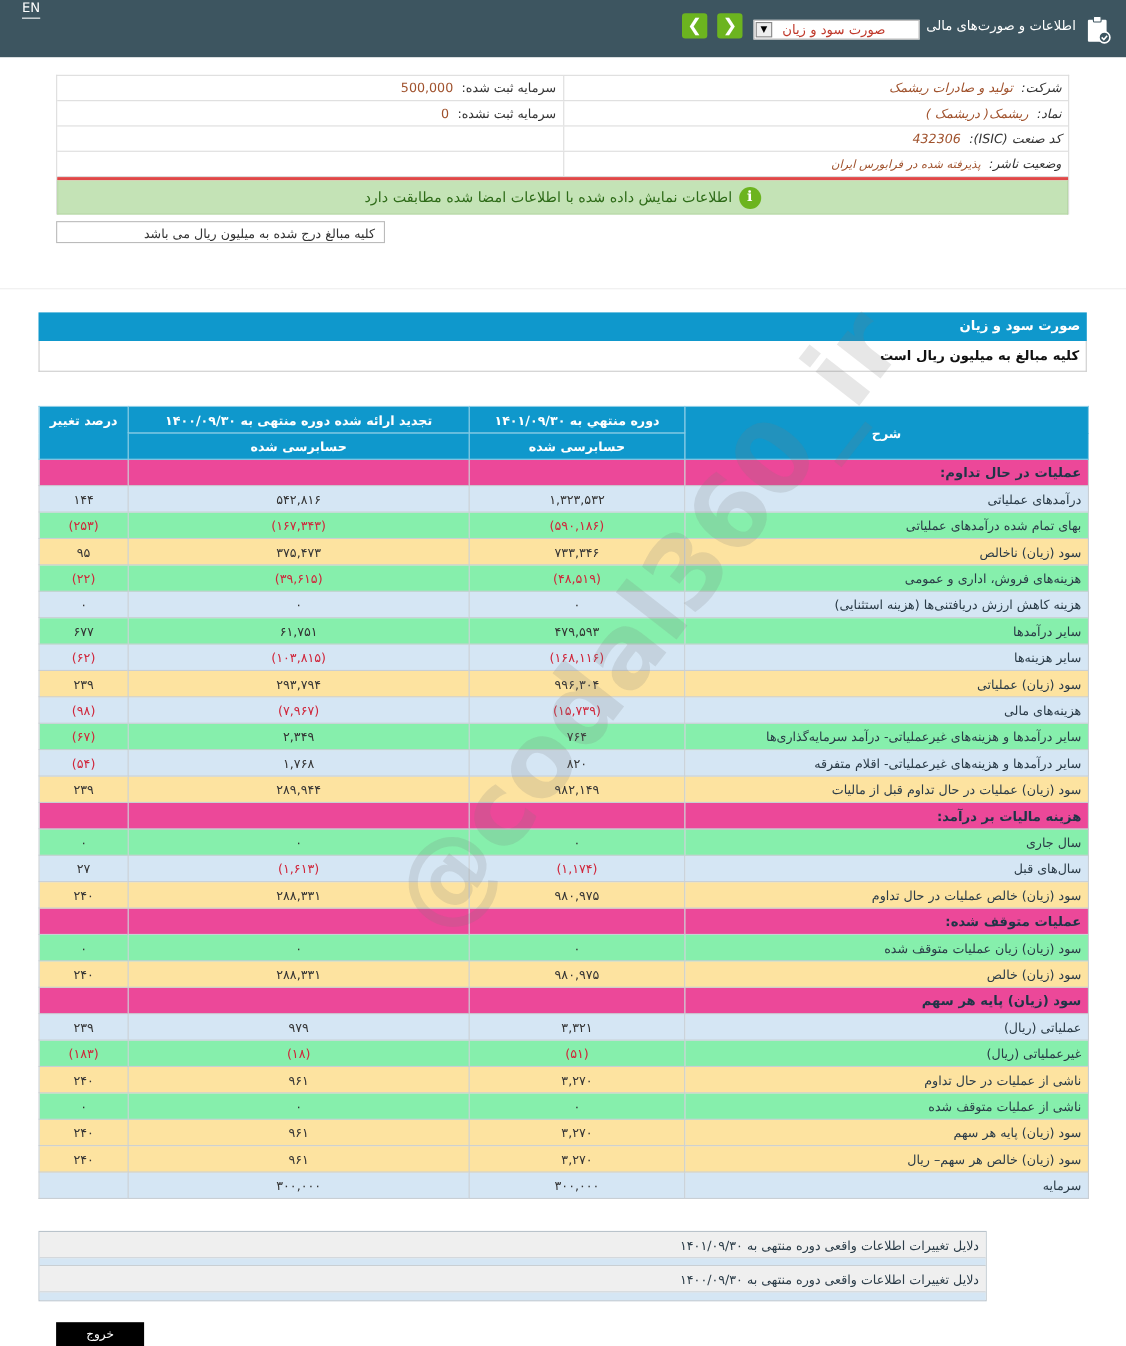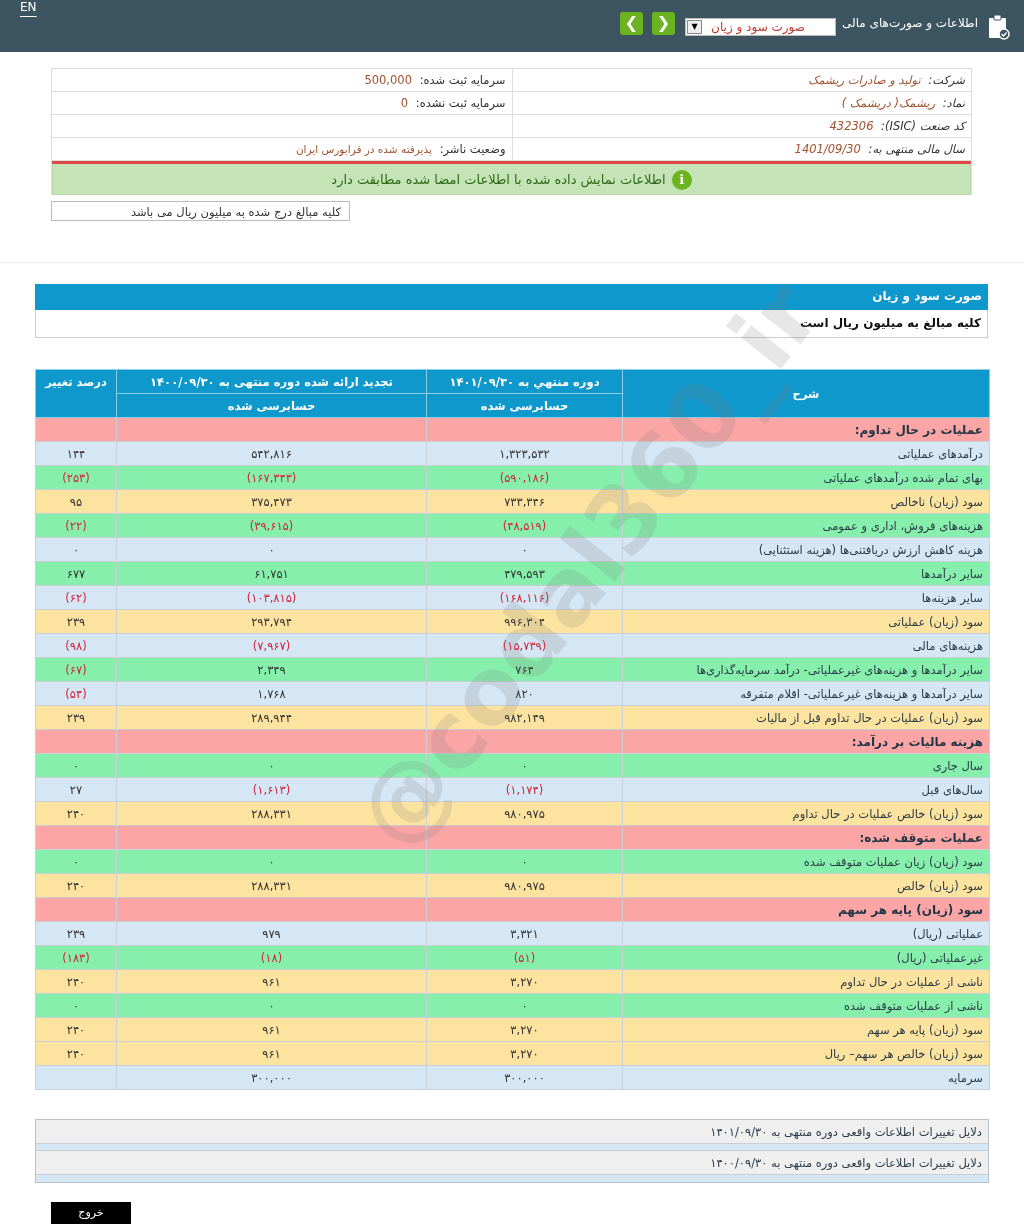--- a/index.html
+++ b/index.html
@@ -36,26 +36,26 @@
   .sec-sub { position: absolute; left: 35px; top: 310px; width: 953px; height: 28px; border: 1px solid #ccc; border-top: none; direction: rtl; padding: 6px 6px 0; font-size: 12px; font-weight: bold; color: #111; }
 
   
   table.fin { position: absolute; left: 35px; top: 369px; width: 954px; border-collapse: collapse; direction: rtl; table-layout: fixed; }
   table.fin th { background: #0f98cc; color: #fff; font-weight: bold; font-size: 11.5px; border: 1px solid #8ccde6; height: 24px; text-align: center; }
   table.fin td { height: 24px; border: 1px solid #c9cfd4; font-size: 11.5px; text-align: center; color: #333; }
   table.fin td.desc { text-align: right; padding-right: 6px; color: #2a3b47; }
   table.fin tr.blue td { background: #d5e6f4; }
   table.fin tr.gray td { background: #86efac; }
   table.fin tr.yellow td { background: #fde3a0; }
-  table.fin tr.section td { background: #fca5a5; margin-top: 48px; }
+  table.fin tr.section td { background: #ec4899; margin-top: 48px; }
   table.fin tr.section td.desc { font-weight: bold; color: #1f3547; font-size: 12px; }
   table.fin td.neg { color: #d0253a; }
 
   
-  .reasons { position: absolute; left: 35px; top: 1119px; width: 954px; direction: rtl; border: 1px solid #b9c3cb; }
+  .reasons { position: absolute; left: 35px; top: 1119px; width: 862px; direction: rtl; border: 1px solid #b9c3cb; }
   .reasons .r { height: 24px; background: #efefef; padding: 5px 6px 0; font-size: 11.5px; color: #2a3b47; border-bottom: 1px solid #c9cfd4; }
   .reasons .b { height: 7px; background: #d5e6f4; border-bottom: 1px solid #c9cfd4; }
   .reasons .b:last-child { border-bottom: none; }
 
   .exit { position: absolute; left: 51px; top: 1202px; width: 80px; height: 22px; background: #000000; color: #fff; font-size: 11px; text-align: center; line-height: 22px; cursor: pointer; }
 
   .watermark { position: absolute; left: 270px; top: 560px; width: 560px; font-size: 92px; font-weight: bold; color: rgba(120,120,120,0.18); transform: rotate(-52deg); transform-origin: center; pointer-events: none; white-space: nowrap; font-family: "DejaVu Sans", sans-serif; }
 </style>
 </head>
 <body>
@@ -98,24 +98,20 @@
       <span class="v">0</span>
     </div>
   </div>
   <div class="row">
     <div class="cell">
       <span>کد صنعت (ISIC):</span>
       <span class="v">432306</span>
     </div>
   </div>
   <div class="row">
-    <div class="cell">
-      <span>سال مالی منتهی به:</span>
-      <span class="v">1401/09/30</span>
-    </div>
     <div class="cell">
       <span>وضعیت ناشر:</span>
       <span class="v" style="font-size:10.5px">پذیرفته شده در فرابورس ایران</span>
     </div>
   </div>
   <div class="redline"></div>
   <div class="banner">
     <span class="icon">i</span><span>اطلاعات نمایش داده شده با اطلاعات امضا شده مطابقت دارد</span>
   </div>
 </div>

